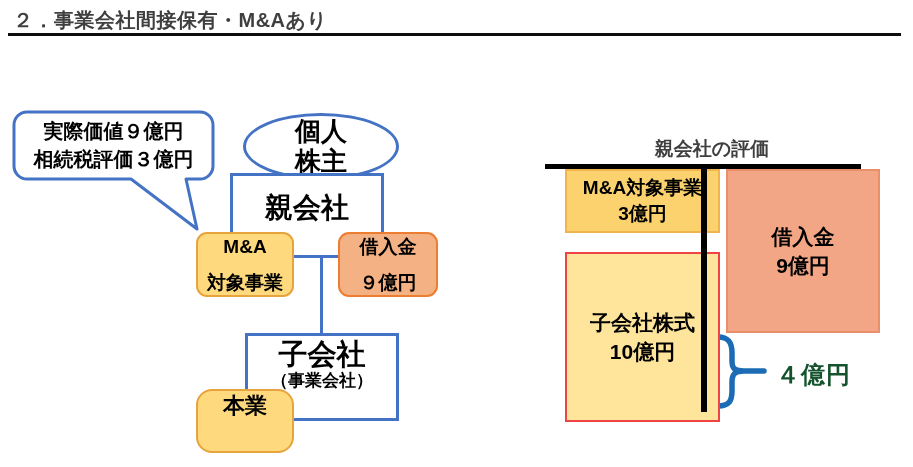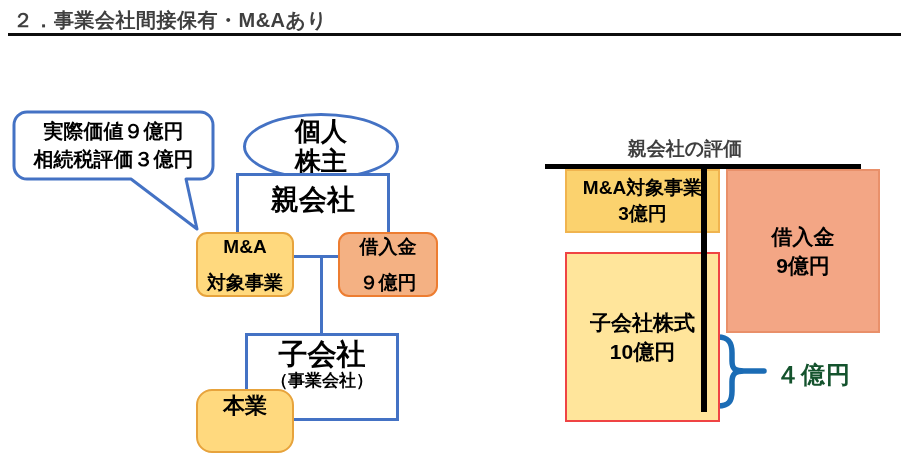--- a/index.html
+++ b/index.html
@@ -13,35 +13,35 @@
 
   
   svg.layer { position: absolute; left: 0; top: 0; width: 913px; height: 467px; pointer-events: none; }
 
   
   .ellipse { position: absolute; left: 243px; top: 77px; width: 156px; height: 67px;
              border: 3.5px solid #4472C4; border-radius: 50%; background: #fff;
              display: flex; flex-direction: column; align-items: center; justify-content: center;
              font-size: 26px; line-height: 1.13; z-index: 2; margin-top: 36px; }
   .rect-box { position: absolute; background: #fff; border: 3px solid #4472C4; text-align: center; z-index: 2; }
-  .parent-box { left: 236px; top: 173px; width: 154px; height: 85px; padding-top: 5px; font-size: 28px; }
+  .parent-box { left: 230px; top: 173px; width: 154px; height: 85px; padding-top: 13px; font-size: 28px; }
   .sub-box { left: 245px; top: 333px; width: 154px; height: 88px; padding-top: 2px; font-size: 29px; line-height: 1.14; }
   .sub-box .note { font-size: 17px; line-height: 1.2; }
   .round-box { position: absolute; border-radius: 11px; text-align: center; z-index: 3;
                display: flex; flex-direction: column; align-items: center; justify-content: space-between; }
   .gold { background: #FFD97E; border: 2.5px solid #E7A33C; }
   .salmon { background: #F4B183; border: 2.5px solid #ED7D31; }
   .ma-box { left: 196px; top: 232px; width: 98px; height: 65px; font-size: 19px; line-height: 1.32; }
   .loan-box { left: 338px; top: 232px; width: 100px; height: 65px; font-size: 19px; line-height: 1.32; }
   .core-box { left: 196px; top: 389px; width: 98px; height: 64px; font-size: 22px; border-radius: 16px; }
   .callout-text { position: absolute; left: 14px; top: 118px; width: 199px; text-align: center;
                   font-size: 20px; line-height: 1.38; z-index: 2; }
 
   
-  .chart-title { position: absolute; left: 527px; top: 136px; width: 316px; text-align: center;
+  .chart-title { position: absolute; left: 554px; top: 136px; width: 316px; text-align: center;
                  font-size: 19px; color: #3f3f3f; }
   .bar-h { position: absolute; left: 545px; top: 164px; width: 316px; height: 5px; background: #000; z-index: 4; }
   .bar-v { position: absolute; left: 701px; top: 164px; width: 6px; height: 248px; background: #000; z-index: 4; }
   .chart-block { position: absolute; display: flex; flex-direction: column; align-items: center;
                  justify-content: center; text-align: center; margin-left: 19px; }
   .blk-ma   { left: 546px; top: 169px; width: 155px; height: 64px;  background: #FBD26E; border: 2px solid #F0B44F; font-size: 19px; line-height: 1.35; }
   .blk-sub  { left: 546px; top: 252px; width: 155px; height: 170px; background: #FFE59B; border: 2px solid #ef4444; font-size: 21px; line-height: 1.4; }
   .blk-loan { left: 707px; top: 169px; width: 154px; height: 164px; background: #F3A685; border: 2px solid #E9906A; font-size: 21px; line-height: 1.4; }
   .brace-label { position: absolute; left: 776px; top: 359px; font-size: 24px; color: #14532d; letter-spacing: 1px; }
 </style>

